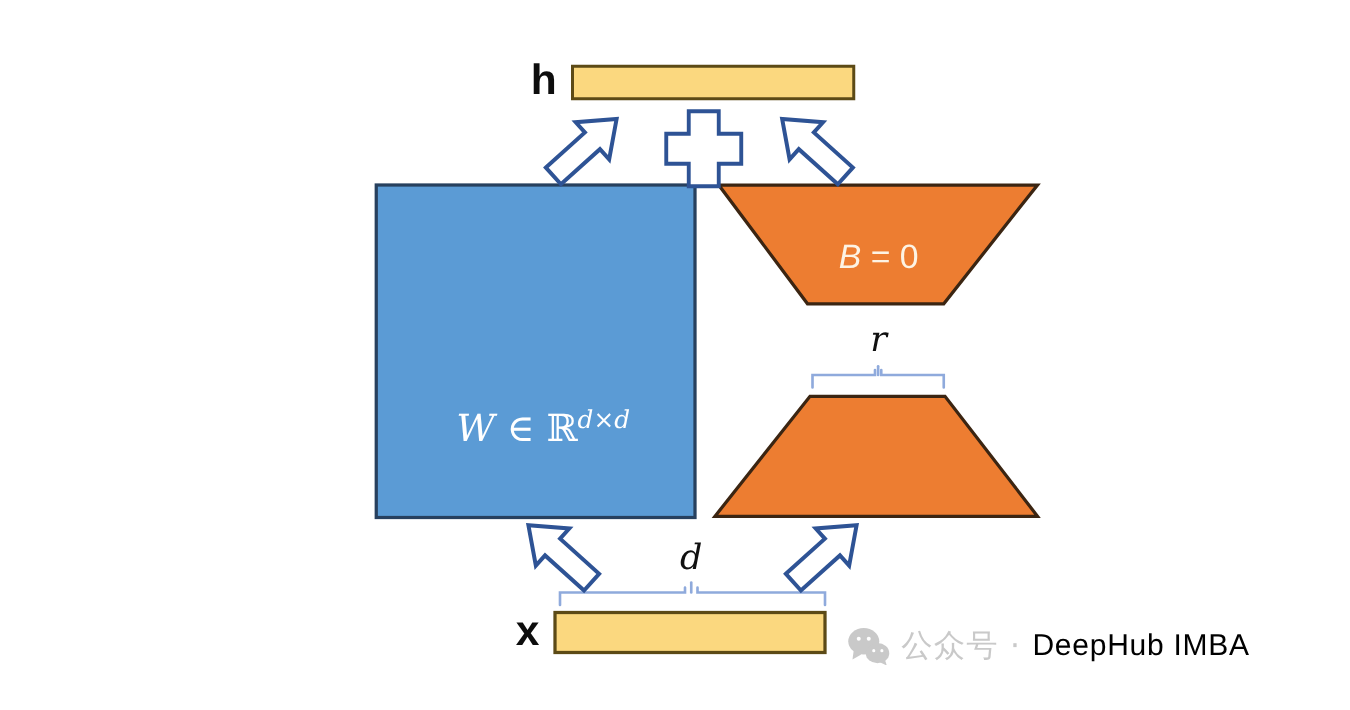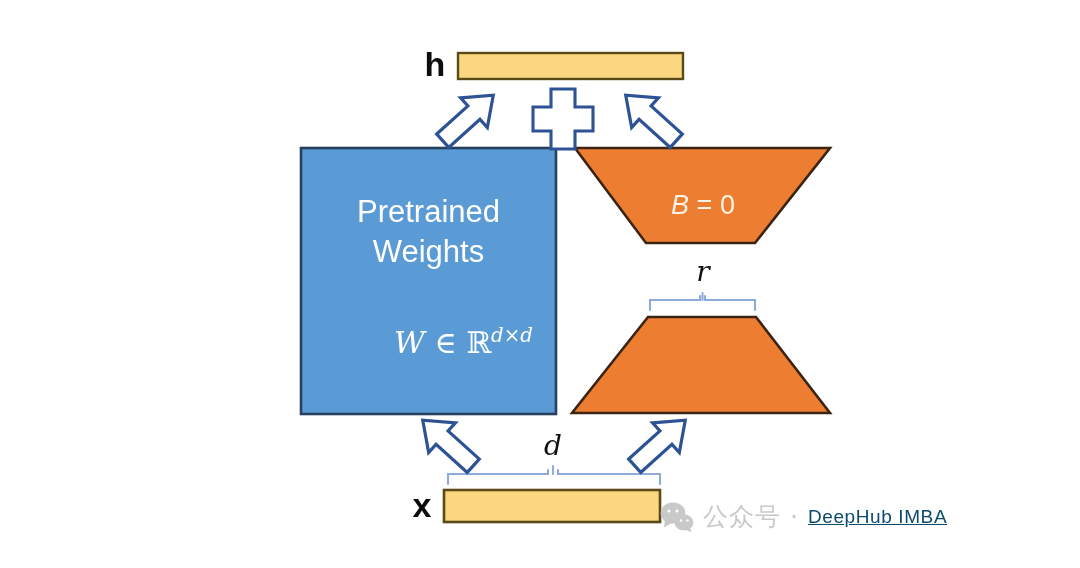--- a/index.html
+++ b/index.html
@@ -94,24 +94,23 @@
     user-select: none;
   }
   #watermark .wm-cn {
     font-family: "DejaVu Sans", "Liberation Sans", sans-serif;
     font-size: 25px;
     letter-spacing: 1px;
     color: #c9c9c9;
   }
   #watermark .wm-en {
     font-family: "Liberation Sans", sans-serif;
-    font-size: 19px;
+    font-size: 24px;
     letter-spacing: 0.6px;
-    color: #0c4a6e;
-    text-decoration: underline;
+    color: #000000;
   }
 </style>
 </head>
 <body>
 
 <div id="diagram-root">
 
   <svg id="vector-layer" viewBox="0 0 1080 568">
 
     <rect x="458" y="53" width="225" height="26" fill="#fbd87f" stroke="#5c4a16" stroke-width="2.4"></rect>
@@ -152,37 +151,35 @@
 
     <g transform="translate(660,443) rotate(-42)">
       <polygon points="-34,-9 8,-9 8,-20 34,0 8,20 8,9 -34,9" fill="#ffffff" stroke="#2e5395" stroke-width="3.2" stroke-linejoin="miter"></polygon>
     </g>
   </svg>
 
   <div class="abs label-hx" style="left:420px; top:47px; width:30px; text-align:center;">h</div>
 
   <div class="abs label-hx" style="left:406px; top:488px; width:32px; text-align:center;">x</div>
 
-  <div class="abs box-title" style="left:301px; top:192px; width:255px;">Pretrained
-Weights</div>
 
-  <div class="abs box-formula" style="left:319px; top:324px; width:289px;">
+  <div class="abs box-formula" style="left:290px; top:324px; width:289px;">
     <span>W</span><span class="upr"> ∈ </span><span class="upr">ℝ</span><span class="sup">d×d</span>
   </div>
 
   <div class="abs trap-formula" style="left:630px; top:190px; width:146px;">
     <span>B</span><span class="upr"> = </span><span class="upr">0</span>
   </div>
 
 
   <div class="abs brace-label" style="left:673px; top:255px; width:60px;">r</div>
 
   <div class="abs brace-label" style="left:523px; top:429px; width:60px;">d</div>
 
-  <div id="watermark" style="left:660px; top:500px;justify-content:center;">
+  <div id="watermark" style="left:678px; top:500px;justify-content:center;">
     <svg width="34" height="30" viewBox="0 0 34 30">
       <ellipse cx="13" cy="11" rx="12.4" ry="10.6" fill="#c9c9c9"></ellipse>
       <polygon points="5,18 4,25.5 11,21.5" fill="#c9c9c9"></polygon>
       <ellipse cx="24" cy="20.5" rx="9.4" ry="8.1" fill="#c9c9c9"></ellipse>
       <polygon points="30,26 31.5,30.5 25.5,27.5" fill="#c9c9c9"></polygon>
       <circle cx="9" cy="9" r="1.6" fill="#ffffff"></circle>
       <circle cx="17" cy="9" r="1.6" fill="#ffffff"></circle>
       <circle cx="21" cy="18.5" r="1.25" fill="#ffffff"></circle>
       <circle cx="27.5" cy="18.5" r="1.25" fill="#ffffff"></circle>
     </svg>

